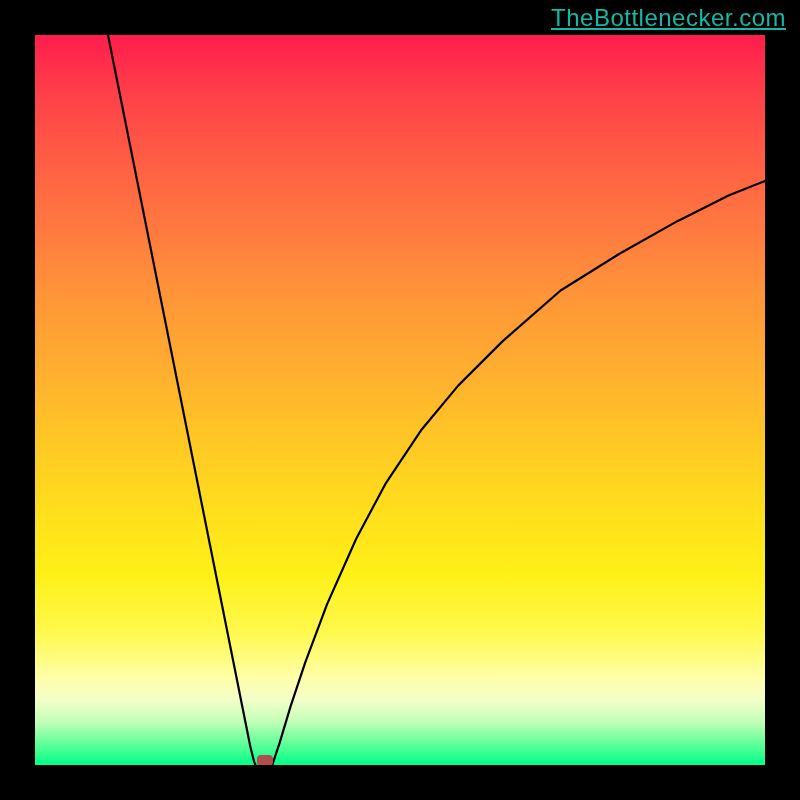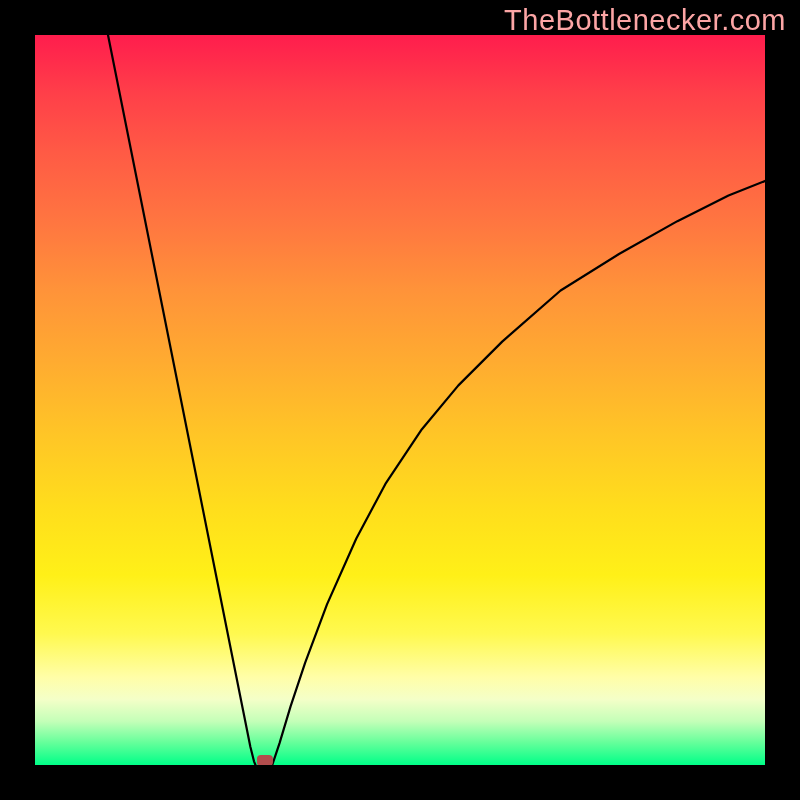--- a/index.html
+++ b/index.html
@@ -14,26 +14,27 @@
   .outer {
     position: relative;
     width: 800px;
     height: 800px;
     background: #000000;
   }
   .watermark {
     position: absolute;
     top: 4px;
     right: 14px;
-    color: #fca5a5;
-    font-size: 29px;
+    color: #14b8a6;
+    font-size: 24px;
     font-weight: 500;
     letter-spacing: 0.5px;
     z-index: 10;
     user-select: none;
+    text-decoration: underline;
   }
   .plot-frame {
     position: absolute;
     
     left: 35px;
     top: 35px;
     width: 730px;
     height: 730px;
     overflow: hidden;
   }

